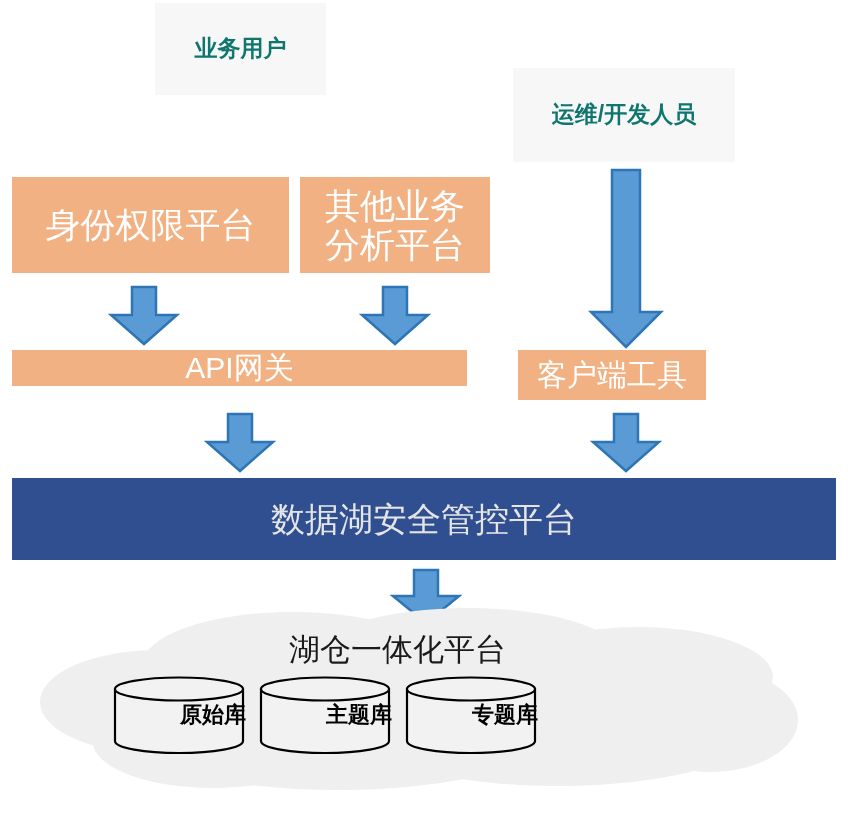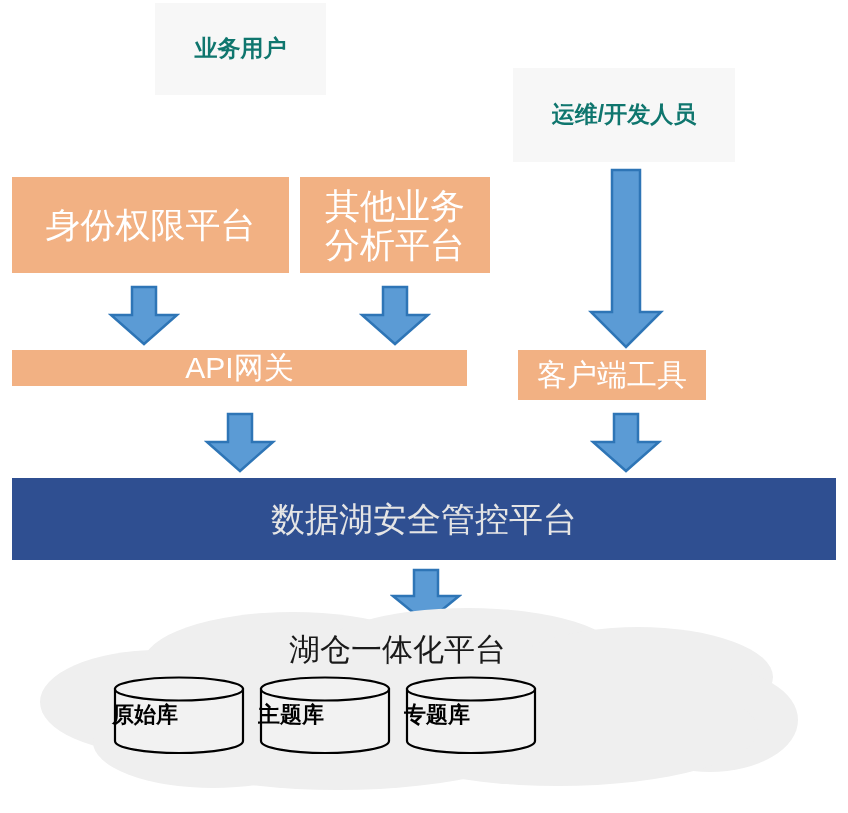--- a/index.html
+++ b/index.html
@@ -103,21 +103,21 @@
   }
   .cyl svg { display: block; }
   .cyl-label {
     position: absolute;
     left: 0;
     top: 0;
     width: 134px;
     height: 80px;
     display: flex;
     align-items: center;
-    justify-content: flex-start;
+    justify-content: flex-end;
     font-size: 22px;
     font-weight: bold;
     color: #000000;
     white-space: nowrap;
     pointer-events: none;
   }
   #cyl-0 { left: 112px; top: 675px; }
   #cyl-1 { left: 258px; top: 675px; }
   #cyl-2 { left: 404px; top: 675px; }
   #cyl-3 { left: 550px; top: 675px; }

